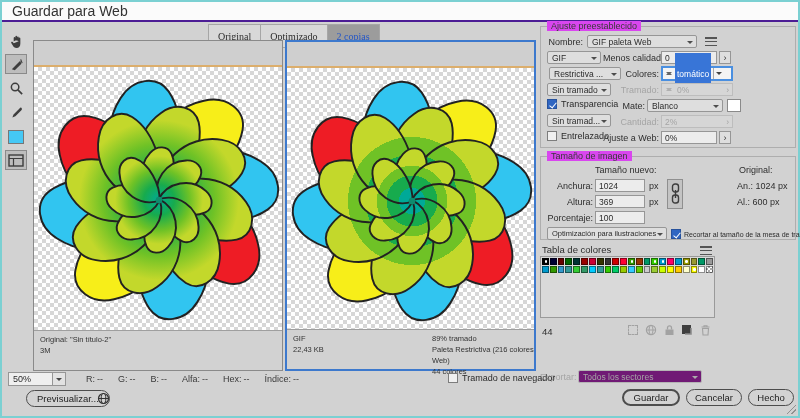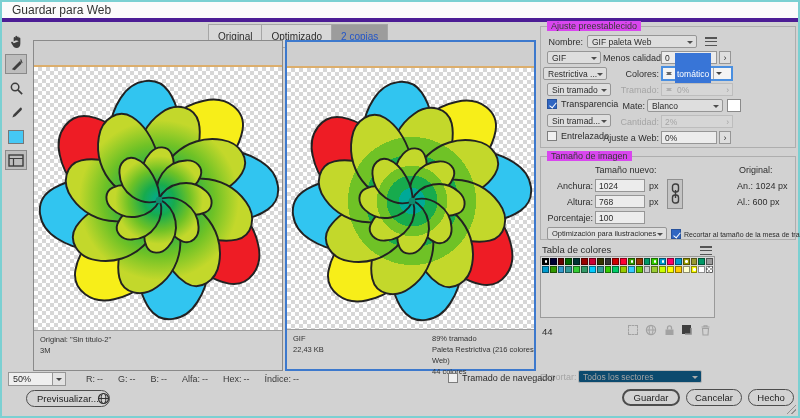--- a/index.html
+++ b/index.html
@@ -3,26 +3,26 @@
 <meta charset="utf-8">
 <style>
   html,body{margin:0;padding:0;background:#9aa0a0;}
   *{box-sizing:border-box;}
   .win{position:relative;width:800px;height:418px;background:#d2d2d2;
        font-family:"Liberation Sans",sans-serif;color:#2b2b2b;overflow:hidden;
        box-shadow:inset 0 0 0 2px #7bd0d2;}
   .abs{position:absolute;}
   
   .titlebar{position:absolute;left:2px;top:2px;right:2px;height:20px;background:#fbfbfb;
-            border-bottom:4px solid #4c1d95;display:flex;align-items:center;padding-left:10px;
-            font-size:12px;color:#333;}
+            border-bottom:2px solid #4c1d95;display:flex;align-items:center;padding-left:10px;
+            font-size:14px;color:#333;}
   
   .tabs{position:absolute;left:208px;top:24px;height:15px;display:flex;font-size:10px;}
   .tab{padding:11px 9px;background:#d8d8d8;border:1px solid #a6a6a6;border-right:none;
-       display:flex;align-items:center;color:#2d2d2d;cursor:default;}
+       display:flex;align-items:center;color:#2d2d2d;cursor:default;font-family:Liberation Serif, serif;}
   .tab:last-child{border-right:1px solid #a6a6a6;}
   .tab.sel{background:#9c9c9c;color:#2456c7;text-decoration:underline;}
   
   .tool{position:absolute;left:5px;width:22px;height:20px;display:flex;align-items:center;justify-content:center;}
   .tool.sel{background:#bdbdbd;border:1px solid #8a8a8a;}
   .tool svg{display:block;}
   
   .panel{position:absolute;top:40px;height:331px;background:#cfcfcf;border:1px solid #8a8a8a;}
   .panel.selected{border:2px solid #3d79cd;}
   .panel .topstrip{position:absolute;left:0;right:0;top:0;height:24px;background:#cfcfcf;}
@@ -35,21 +35,21 @@
   .panel .info{position:absolute;left:0;right:0;bottom:0;height:40px;background:#d2d2d2;
     border-top:1px solid #9f9f9f;font-size:7.5px;color:#333;padding:4px 6px;line-height:1.45;}
   .info .col2{position:absolute;left:145px;top:4px;line-height:1.45;}
   .flower{position:absolute;left:2px;top:8px;}
   
   .lab{font-size:9px;color:#2e2e2e;text-align:right;white-space:nowrap;}
   .lab.dis,.dis{color:#a5a5a5;}
   .dd{position:absolute;height:13px;background:#dedede;border:1px solid #969696;border-radius:2px;
       font-size:8.5px;display:flex;align-items:center;padding:0 12px 0 4px;white-space:nowrap;overflow:hidden;}
   .dd::after{content:"";position:absolute;right:3px;top:5px;border:3.5px solid transparent;border-top-color:#4d4d4d;}
-  .dd.dis{color:#a5a5a5;border-color:#b5b5b5;background:#0c4a6e;text-align:right;}
+  .dd.dis{color:#a5a5a5;border-color:#b5b5b5;background:#701a75;text-align:right;}
   .dd.dis::after{border-top-color:#ababab;}
   .fld{position:absolute;height:13px;background:#ececec;border:1px solid #969696;
        font-size:8.5px;display:flex;align-items:center;padding:0 3px;}
   .sbtn{position:absolute;width:12px;height:13px;border:1px solid #969696;background:#dedede;
         font-size:9px;display:flex;align-items:center;justify-content:center;color:#333;}
   .cb{width:10px;height:10px;border:1px solid #7d7d7d;background:#f0f0f0;display:inline-block;flex:none;}
   .cb.on{background:#2f66c2;border-color:#27529c;position:relative;}
   .cb.on::after{content:"";position:absolute;left:3px;top:0.5px;width:3px;height:6px;
       border:solid #fff;border-width:0 1.6px 1.6px 0;transform:rotate(40deg);}
   .cbrow{position:absolute;display:flex;align-items:center;gap:4px;font-size:9px;}
@@ -248,21 +248,21 @@
         <i></i>
         <i></i>
         <i></i>
       </div>
 
     <div class="dd" style="left:6px;top:24px;width:54px">GIF</div>
     <span class="lab abs" style="left:62px;top:26px;width:56px">Menos calidad:</span>
     <div class="fld" style="left:120px;top:24px;width:56px">0</div>
     <div class="sbtn" style="left:178px;top:24px">›</div>
 
-    <div class="dd" style="left:2px;top:40px;width:64px">Restrictiva ...</div>
+    <div class="dd" style="left:8px;top:40px;width:72px">Restrictiva ...</div>
     <span class="lab abs" style="left:62px;top:42px;width:56px">Colores:</span>
     <div class="colorsctl" style="left:120px;top:39px;width:72px">
       <span class="spin"></span>
       <span class="val">tomático</span>
       <span class="chev"></span>
     </div>
 
     <div class="dd" style="left:6px;top:56px;width:64px">Sin tramado</div>
     <span class="lab dis abs" style="left:62px;top:58px;width:56px">Tramado:</span>
     <div class="disctl" style="left:120px;top:56px;width:72px">
@@ -307,21 +307,21 @@
     <div class="abs" style="left:126px;top:22px;width:16px;height:30px;background:#c4c4c4;border:1px solid #8f8f8f;display:flex;align-items:center;justify-content:center">
       <svg width="9" height="22" viewBox="0 0 9 22">
         <rect x="1.5" y="1" width="6" height="8" rx="2.5" fill="none" stroke="#3d3d3d" stroke-width="1.4"></rect>
         <rect x="1.5" y="12" width="6" height="8" rx="2.5" fill="none" stroke="#3d3d3d" stroke-width="1.4"></rect>
         <path d="M4.5 7 V15" stroke="#3d3d3d" stroke-width="1.4"></path>
       </svg>
     </div>
     <span class="lab abs" style="left:196px;top:24px;text-align:left">An.:  1024 px</span>
 
     <span class="lab abs" style="left:8px;top:40px;width:44px">Altura:</span>
-    <div class="fld" style="left:54px;top:38px;width:50px">768</div>
+    <div class="fld" style="left:54px;top:38px;width:50px">369</div>
     <span class="lab abs" style="left:108px;top:40px;text-align:left">px</span>
     <span class="lab abs" style="left:196px;top:40px;text-align:left">Al.:  600 px</span>
 
     <span class="lab abs" style="left:2px;top:56px;width:50px">Porcentaje:</span>
     <div class="fld" style="left:54px;top:54px;width:50px">100</div>
 
     <div class="dd" style="left:6px;top:70px;width:120px;font-size:7.5px">Optimización para ilustraciones</div>
     <div class="cbrow" style="left:130px;top:72px;gap:3px">
       <span class="cb on"></span>
       <span style="font-size:7px;white-space:nowrap">Recortar al tamaño de la mesa de trabajo</span>

